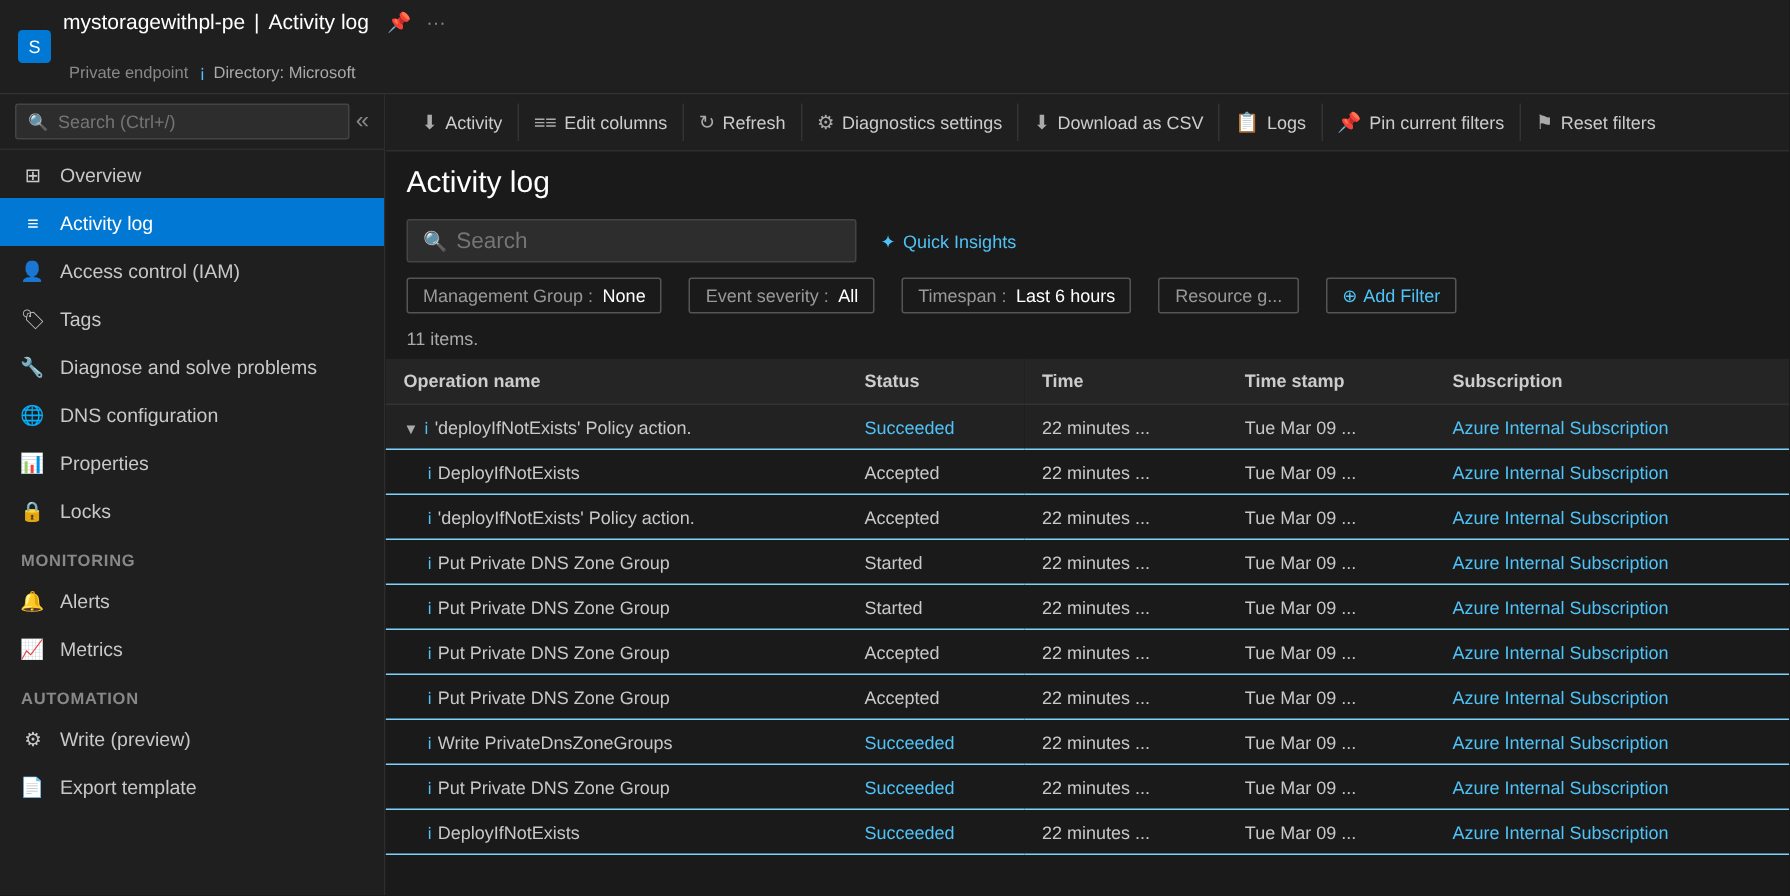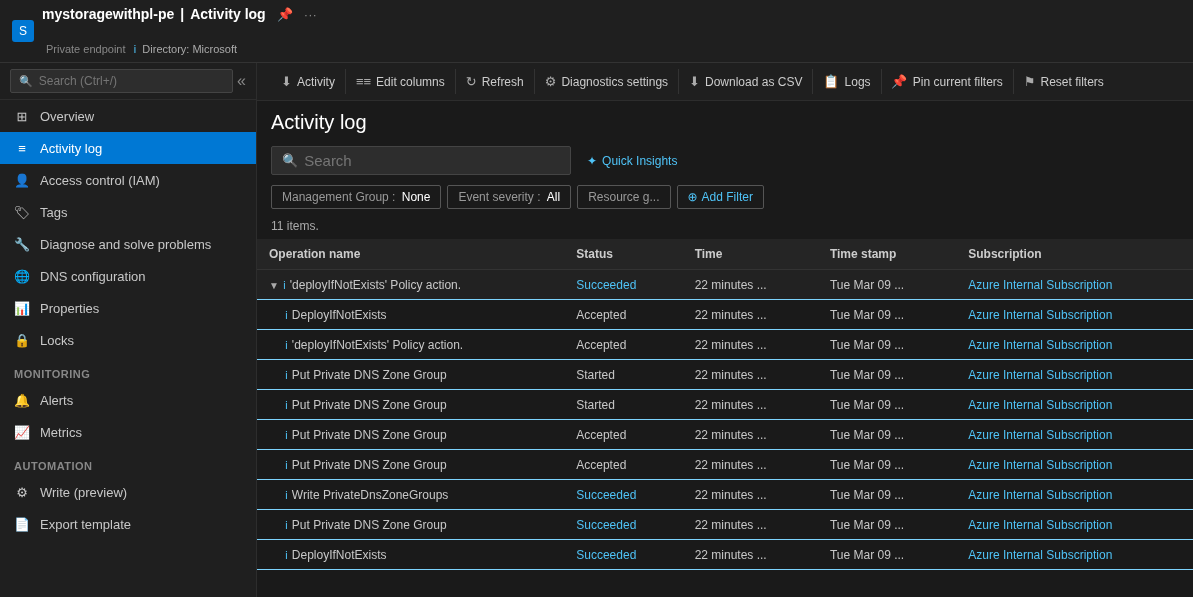--- a/index.html
+++ b/index.html
@@ -1,21 +1,21 @@
 <!DOCTYPE html>
 <html><head>
   <meta charset="utf-8">
   <style>
     * { box-sizing: border-box; margin: 0; padding: 0; }
     body { font-family: 'Segoe UI', sans-serif; font-size: 13px; background: #1a1a1a; color: #d0d0d0; display: flex; flex-direction: column; height: 597px; overflow: hidden; }
 
     
     .top-bar { background: #1f1f1f; border-bottom: 1px solid #333; padding: 6px 12px; display: flex; align-items: center; gap: 8px; min-height: 44px; }
     .top-bar-icon { width: 22px; height: 22px; background: #0078d4; border-radius: 3px; display: flex; align-items: center; justify-content: center; color: white; font-size: 12px; flex-shrink: 0; }
-    .top-bar-title { color: #ffffff; font-size: 14px; font-weight: 700; }
+    .top-bar-title { color: #ffffff; font-size: 14px; font-weight: 400; }
     .top-bar-pin { color: #888; margin-left: 6px; cursor: pointer; }
     .top-bar-more { color: #888; cursor: pointer; margin-left: 4px; }
     .top-bar-sub { font-size: 11px; color: #888; margin-left: 4px; }
     .top-bar-info { color: #4fc3f7; font-size: 11px; margin-left: 2px; }
     .top-bar-dir { font-size: 11px; color: #aaa; }
     .title-row { display: flex; flex-direction: column; }
     .subtitle-row { display: flex; align-items: center; gap: 6px; margin-top: 19px; }
 
     
     .main-layout { display: flex; flex: 1; overflow: hidden; }
@@ -46,21 +46,21 @@
     .page-header { padding: 10px 14px 6px; }
     .page-title { font-size: 20px; color: #ffffff; font-weight: 300; }
 
     
     .filter-bar { padding: 6px 14px; display: flex; align-items: center; gap: 6px; flex-wrap: wrap; }
     .search-box { display: flex; align-items: center; background: #2d2d2d; border: 1px solid #444; padding: 5px 10px; gap: 6px; width: 300px; border-radius: 2px; }
     .search-box input { background: transparent; border: none; outline: none; color: #ccc; font-size: 15px; width: 100%; }
     .quick-insights-btn { display: flex; align-items: center; gap: 5px; color: #4fc3f7; cursor: pointer; padding: 5px 10px; font-size: 12px; }
 
     
-    .chips-row { padding: 4px 14px 6px; display: flex; align-items: center; gap: 6px; flex-wrap: wrap; }
+    .chips-row { padding: 4px 14px 6px; display: flex; align-items: center; gap: 18px; flex-wrap: wrap; }
     .chip { display: flex; align-items: center; padding: 4px 10px; border: 1px solid #555; border-radius: 2px; color: #ccc; font-size: 12px; cursor: pointer; white-space: nowrap; }
     .chip .chip-key { color: #999; }
     .chip .chip-value { color: #fff; font-weight: 500; margin-left: 3px; }
     .add-filter-btn { display: flex; align-items: center; gap: 4px; padding: 4px 10px; color: #4fc3f7; cursor: pointer; font-size: 12px; border: 1px solid #555; border-radius: 2px; }
 
     
     .items-count { padding: 4px 14px 6px; font-size: 12px; color: #aaa; }
 
     
     .table-container { flex: 1; overflow-y: auto; overflow-x: hidden; }
@@ -223,20 +223,24 @@
     </div>
 
     <div class="chips-row">
       <div class="chip">
         <span class="chip-key">Management Group :</span>
         <span class="chip-value">&nbsp;None</span>
       </div>
       <div class="chip">
         <span class="chip-key">Event severity :</span>
         <span class="chip-value">&nbsp;All</span>
+      </div>
+      <div class="chip">
+        <span class="chip-key">Timespan :</span>
+        <span class="chip-value">&nbsp;Last 6 hours</span>
       </div>
       <div class="chip">
         <span class="chip-key">Resource g...</span>
       </div>
       <div class="add-filter-btn">
         <span>⊕</span>
         <span>Add Filter</span>
       </div>
     </div>
 

